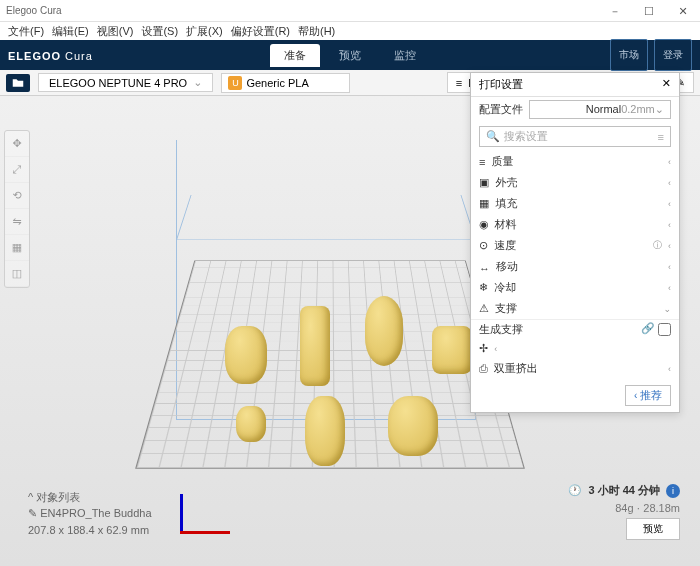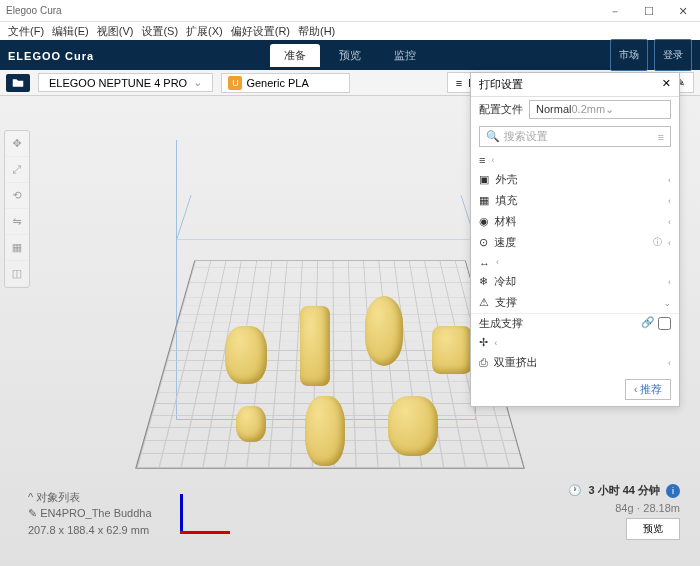--- a/index.html
+++ b/index.html
@@ -5,21 +5,21 @@
 *{margin:0;padding:0;box-sizing:border-box;font-family:"Microsoft YaHei",Arial,sans-serif;font-size:11px}
 body{width:700px;height:566px;background:#fff;overflow:hidden;position:relative}
 .titlebar{height:22px;background:#fff;border-bottom:1px solid #e0e0e0;display:flex;align-items:center;padding:0 6px}
 .titlebar .appname{color:#666;font-size:10px}
 .winbtns{position:absolute;right:0;top:0;display:flex}
 .winbtn{width:34px;height:22px;display:flex;align-items:center;justify-content:center;color:#555}
 .menubar{height:18px;background:#fff;display:flex;align-items:center;padding:0 6px;color:#333;font-size:10px;gap:4px}
 .menubar span{padding:0 2px}
 .header{height:30px;background:linear-gradient(#0a2a4a,#0a2a4a);display:flex;align-items:center;padding:0 8px;color:#fff}
 .logo{font-weight:bold;font-size:14px;letter-spacing:1px}
-.logo .cura{font-weight:bold;margin-left:4px}
+.logo .cura{font-weight:normal;margin-left:4px}
 .tabs{position:absolute;left:50%;transform:translateX(-50%);display:flex;gap:5px}
 .tab{padding:4px 14px;color:#b0c0d0;font-size:11px;border-radius:3px 3px 0 0}
 .tab.active{background:#fff;color:#333}
 .hdrbtns{margin-left:auto;display:flex;gap:6px}
 .hdrbtn{border:1px solid #4070a0;padding:8px 8px;border-radius:2px;font-size:10px;color:#c0d0e0}
 .stagebar{height:26px;background:#f4f4f4;border-bottom:1px solid #d0d0d0;display:flex;align-items:center;padding:0 6px;gap:8px}
 .openbtn{width:24px;height:18px;background:#0a2a4a;border-radius:2px;display:flex;align-items:center;justify-content:center}
 .printer{background:#fff;border:1px solid #d0d0d0;padding:2px 10px;font-size:10px;display:flex;align-items:center;gap:6px}
 .mat{display:flex;align-items:center;gap:4px;font-size:10px;border:1px solid #d0d0d0;padding:2px 40px 2px 6px;background:#fff}
 .matbadge{background:#f0a030;color:#fff;width:14px;height:14px;display:flex;align-items:center;justify-content:center;border-radius:2px;font-size:9px}
@@ -32,21 +32,21 @@
 .plate{position:absolute;left:170px;top:60px;width:320px;height:380px;transform:perspective(900px) rotateX(58deg) rotateZ(0deg)}
 .grid{position:absolute;inset:0;background:repeating-linear-gradient(0deg,#c8c8c8 0 1px,transparent 1px 18px),repeating-linear-gradient(90deg,#c8c8c8 0 1px,transparent 1px 18px);border:1px solid #888}
 .axis-x{position:absolute;left:180px;bottom:32px;width:50px;height:3px;background:#c00}
 .axis-y{position:absolute;left:180px;bottom:32px;width:3px;height:40px;background:#00c;transform-origin:bottom;transform:rotate(0deg)}
 .model{position:absolute;background:radial-gradient(ellipse at 35% 25%,#f5e090,#d8b850);border-radius:40%;box-shadow:inset -3px -3px 6px rgba(120,90,0,.4)}
 .sidepanel{position:absolute;right:20px;top:72px;width:210px;background:#fff;border:1px solid #c0c0c0;box-shadow:0 2px 8px rgba(0,0,0,.15)}
 .sph{padding:4px 8px;font-size:11px;border-bottom:1px solid #e0e0e0;display:flex;justify-content:space-between;align-items:flex-start}
 .sprow{padding:3px 8px;display:flex;align-items:center;gap:6px;font-size:10px;color:#333}
 .sprow .lbl{flex:1}
 .sprow .chev{color:#999;font-size:9px}
-.profselect{border:1px solid #c0c0c0;padding:2px 6px;font-size:10px;flex:1;display:flex;justify-content:flex-start;color:#999}
+.profselect{border:1px solid #c0c0c0;padding:2px 6px;font-size:10px;flex:1;display:flex;justify-content:flex-end;color:#999}
 .search{margin:4px 8px;border:1px solid #c0c0c0;padding:2px 6px;display:flex;align-items:center;gap:4px;color:#aaa;font-size:10px}
 .rec{margin:6px 8px;display:flex;justify-content:flex-end}
 .recbtn{border:1px solid #c0c0c0;padding:2px 8px;color:#3070c0;font-size:10px}
 .objbar{position:absolute;left:28px;bottom:28px;font-size:9px;color:#666;line-height:1.5}
 .ftr{position:absolute;right:20px;bottom:26px;display:flex;flex-direction:column;align-items:flex-end;gap:4px}
 .estrow{display:flex;align-items:center;gap:6px;font-size:10px;color:#333}
 .info{width:14px;height:14px;border-radius:50%;background:#3070c0;color:#fff;display:flex;align-items:center;justify-content:center;font-size:9px}
 .btns{display:flex;gap:6px}
 .btnsec{border:1px solid #c0c0c0;padding:3px 16px;font-size:10px;background:#fff}
 .btnpri{background:#3070c0;color:#fff;padding:3px 14px;font-size:10px;border-radius:2px}
@@ -153,20 +153,21 @@
         <span>⌄</span>
       </div>
   </div>
   <div class="search">
       <span>🔍</span>
       <span>搜索设置</span>
       <span style="margin-left:auto">≡</span>
     </div>
   <div class="sprow">
       <span>≡</span>
+      <span class="lbl">质量</span>
       <span class="chev">‹</span>
     </div>
   <div class="sprow">
       <span>▣</span>
       <span class="lbl">外壳</span>
       <span class="chev">‹</span>
     </div>
   <div class="sprow">
       <span>▦</span>
       <span class="lbl">填充</span>
@@ -178,20 +179,21 @@
       <span class="chev">‹</span>
     </div>
   <div class="sprow">
       <span>⊙</span>
       <span class="lbl">速度</span>
       <span style="color:#999;font-size:9px">ⓘ</span>
       <span class="chev">‹</span>
     </div>
   <div class="sprow">
       <span>↔</span>
+      <span class="lbl">移动</span>
       <span class="chev">‹</span>
     </div>
   <div class="sprow">
       <span>❄</span>
       <span class="lbl">冷却</span>
       <span class="chev">‹</span>
     </div>
   <div class="sprow">
       <span>⚠</span>
       <span class="lbl">支撑</span>

